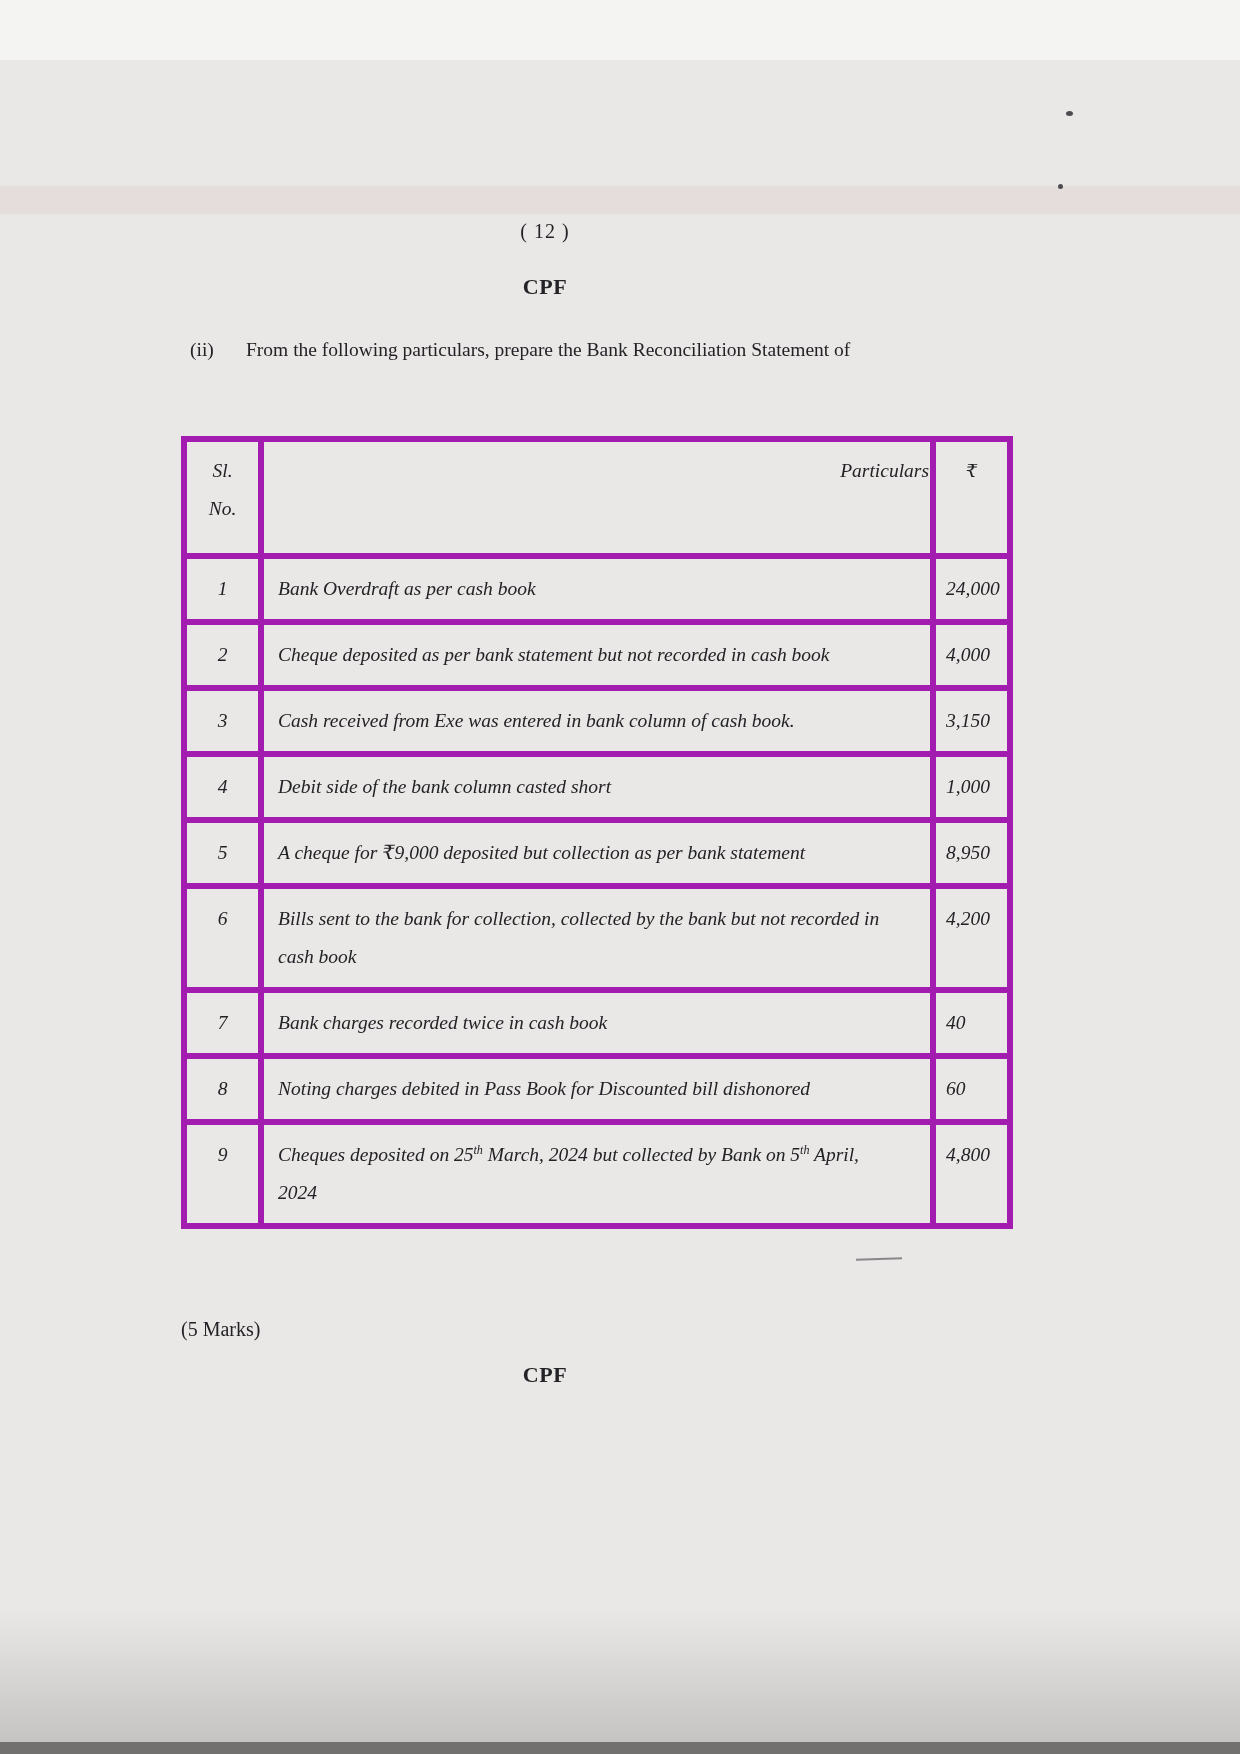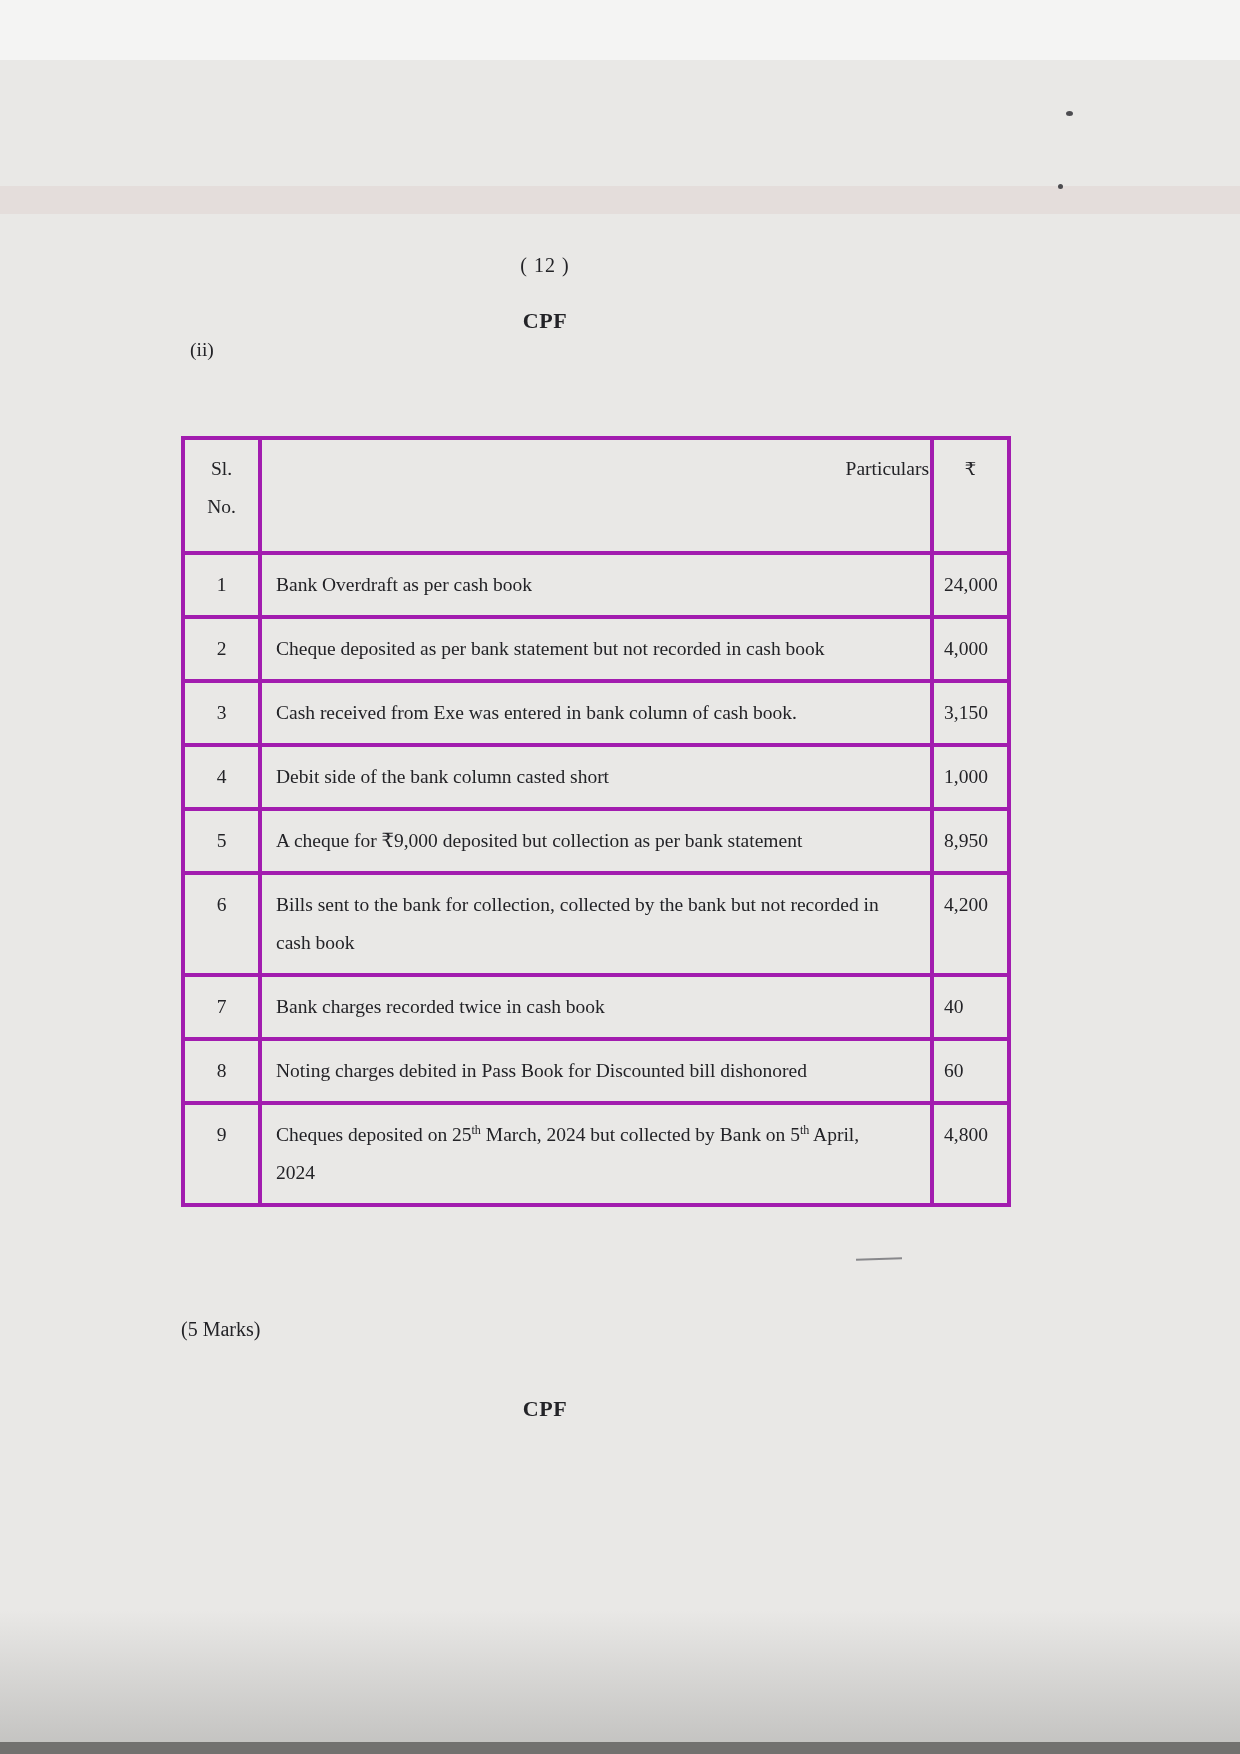--- a/index.html
+++ b/index.html
@@ -27,21 +27,20 @@
   .speck-2 { left: 1058px; top: 184px; width: 5px; height: 5px; }
   .dash-mark { position: absolute; left: 856px; top: 1258px; width: 46px; height: 2px;
                background: #55555a; opacity: .65; transform: rotate(-2deg); }
 
   
   .centered-col {
     position: absolute;
     left: 80px;
     width: 930px;
     text-align: center;
-    margin-top: 34px;
   }
   .page-number { top: 220px; font-size: 20px; letter-spacing: 1px; }
   .cpf-top     { top: 274px; font-size: 22px; font-weight: bold; letter-spacing: 0.5px; }
   .cpf-bottom  { top: 1362px; font-size: 22px; font-weight: bold; letter-spacing: 0.5px; }
 
   .question {
     position: absolute;
     left: 190px;
     top: 330px;
     width: 830px;
@@ -54,23 +53,24 @@
   .brs-table {
     position: absolute;
     left: 181px;
     top: 436px;
     width: 826px;
     border-collapse: collapse;
     table-layout: fixed;
     font-size: 19.5px;
   }
   .brs-table th, .brs-table td {
-    border: 4px solid #a21caf;
+    border: 6px solid #a21caf;
     vertical-align: top;
     line-height: 38px;
+    font-style: italic;
   }
   .brs-table th {
     font-weight: normal;
     height: 100px;
     padding-top: 10px;
   }
   th.h-sl { text-align: center; }
   th.h-part { text-align: right; }
   th.h-amt { text-align: center; font-size: 18px; }
   td { padding: 11px 10px; }
@@ -98,20 +98,21 @@
 <div class="speck speck-1"></div>
 <div class="speck speck-2"></div>
 <div class="dash-mark"></div>
 
 <div class="centered-col page-number">( 12 )</div>
 <div class="centered-col cpf-top">CPF</div>
 
 <div class="question">
   <div class="q-label">(ii)</div>
   <div class="q-text">
+    <div>From the following particulars, prepare the Bank Reconciliation Statement of</div>
   </div>
 </div>
 
 <table class="brs-table">
   <colgroup>
     <col style="width:77px">
     <col style="width:672px">
     <col style="width:77px">
   </colgroup>
   <thead>

